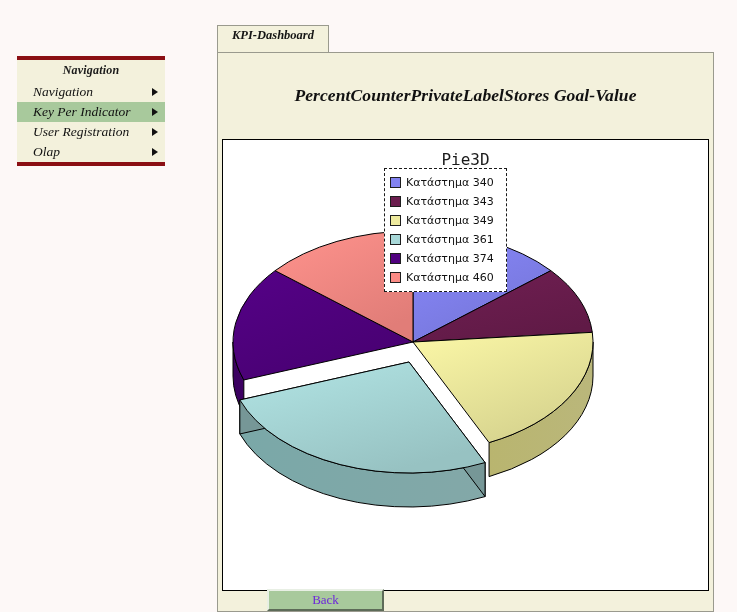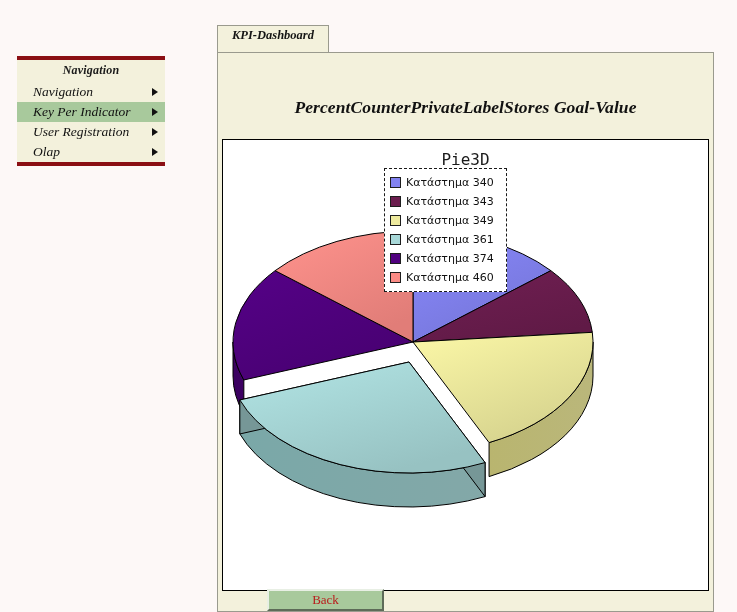--- a/index.html
+++ b/index.html
@@ -89,21 +89,21 @@
     border: 1px solid #9a9a8e;
     border-top: 1px solid #9a9a8e;
     box-sizing: border-box;
   }
   #panel-title {
     text-align: center;
     font-style: italic;
     font-weight: bold;
     font-size: 17.5px;
     color: #111;
-    margin-top: 44px;
+    margin-top: 32px;
     letter-spacing: .1px;
   }
 
   
   #chart-box {
     position: absolute;
     left: 222px;
     top: 139px;
     width: 487px;
     height: 452px;
@@ -165,21 +165,21 @@
     height: 22px;
     background: #a8c99c;
     border-top: 2px solid #e8efe4;
     border-left: 2px solid #e8efe4;
     border-right: 2px solid #5d6b58;
     border-bottom: 2px solid #5d6b58;
     box-sizing: border-box;
     text-align: center;
     font-family: "Liberation Serif", serif;
     font-size: 13px;
-    color: #b91c1c;
+    color: #6d28d9;
     line-height: 18px;
     cursor: pointer;
   }
 </style>
 </head>
 <body>
 
 <div id="nav-menu">
   <div id="nav-title">Navigation</div>
 

